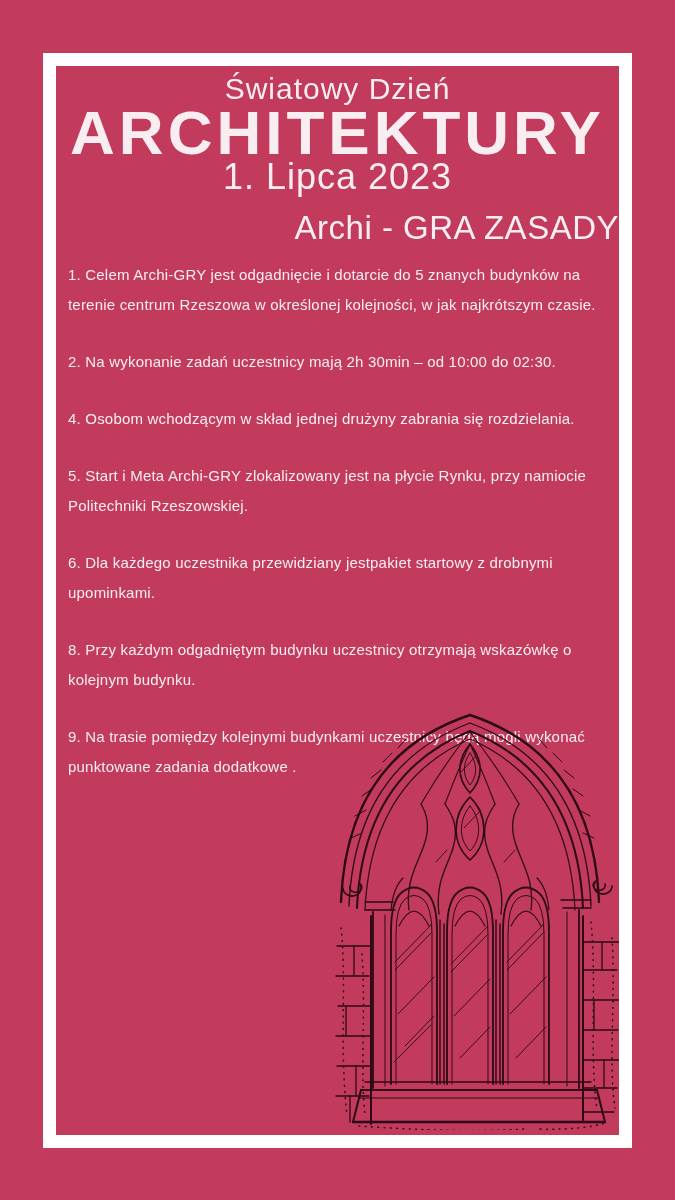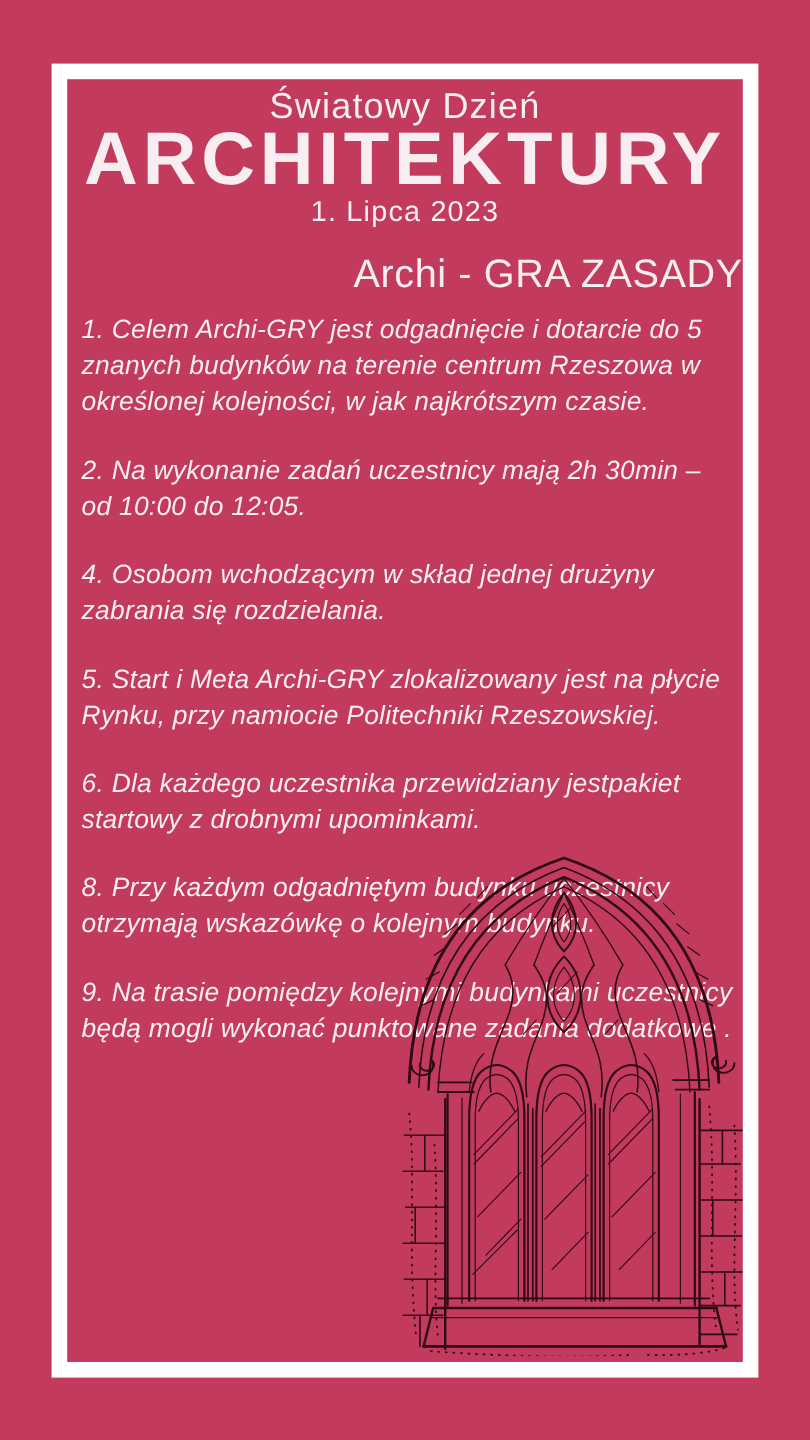--- a/index.html
+++ b/index.html
@@ -43,45 +43,44 @@
   }
   .title {
     margin: 1px 0 0 0;
     font-size: 62px;
     line-height: 50px;
     font-weight: 700;
     letter-spacing: 4px;
     white-space: nowrap;
   }
   .date {
-    font-size: 24px;
+    font-size: 36px;
     line-height: 32px;
     margin-top: 3px;
     letter-spacing: 1px;
     font-weight: 300;
   }
   .section-title {
     text-align: right;
     font-size: 33px;
     line-height: 40px;
     font-weight: 400;
     letter-spacing: 0.5px;
     margin: 15px 0 0 0;
   }
   .rules {
     margin-top: 12px;
     padding: 0 8px 0 12px;
   }
   .rules p {
-    font-size: 22px;
+    font-size: 15px;
     line-height: 30px;
     letter-spacing: 0.2px;
     margin: 0 0 27px 0;
     font-weight: 400;
-    font-style: italic;
   }
   .window-art {
     position: absolute;
     left: 335px; top: 710px;
     width: 285px; height: 420px;
     z-index: 3;
     pointer-events: none;
   }
   .window-art .ln {
     stroke: var(--sketch);
@@ -106,21 +105,21 @@
   <div class="header">
     <div class="subtitle">Światowy Dzień</div>
     <h1 class="title">ARCHITEKTURY</h1>
     <div class="date">1. Lipca 2023</div>
   </div>
 
   <h2 class="section-title">Archi - GRA ZASADY</h2>
 
   <div class="rules">
     <p>1. Celem Archi-GRY jest odgadnięcie i dotarcie do 5 znanych budynków na terenie centrum Rzeszowa w określonej kolejności, w jak najkrótszym czasie.</p>
-    <p>2. Na wykonanie zadań uczestnicy mają 2h 30min – od 10:00 do 12:05.</p>
+    <p>2. Na wykonanie zadań uczestnicy mają 2h 30min – od 10:00 do 02:30.</p>
     <p>4. Osobom wchodzącym w skład jednej drużyny zabrania się rozdzielania.</p>
     <p>5. Start i Meta Archi-GRY zlokalizowany jest na płycie Rynku, przy namiocie Politechniki Rzeszowskiej.</p>
     <p>6. Dla każdego uczestnika przewidziany jestpakiet startowy z drobnymi upominkami.</p>
     <p>8. Przy każdym odgadniętym budynku uczestnicy otrzymają wskazówkę o kolejnym budynku.</p>
     <p>9. Na trasie pomiędzy kolejnymi budynkami uczestnicy będą mogli wykonać punktowane zadania dodatkowe .</p>
   </div>
 </div>
 
 <svg class="window-art" viewBox="0 0 285 420" aria-hidden="true">
   <g class="ln">

